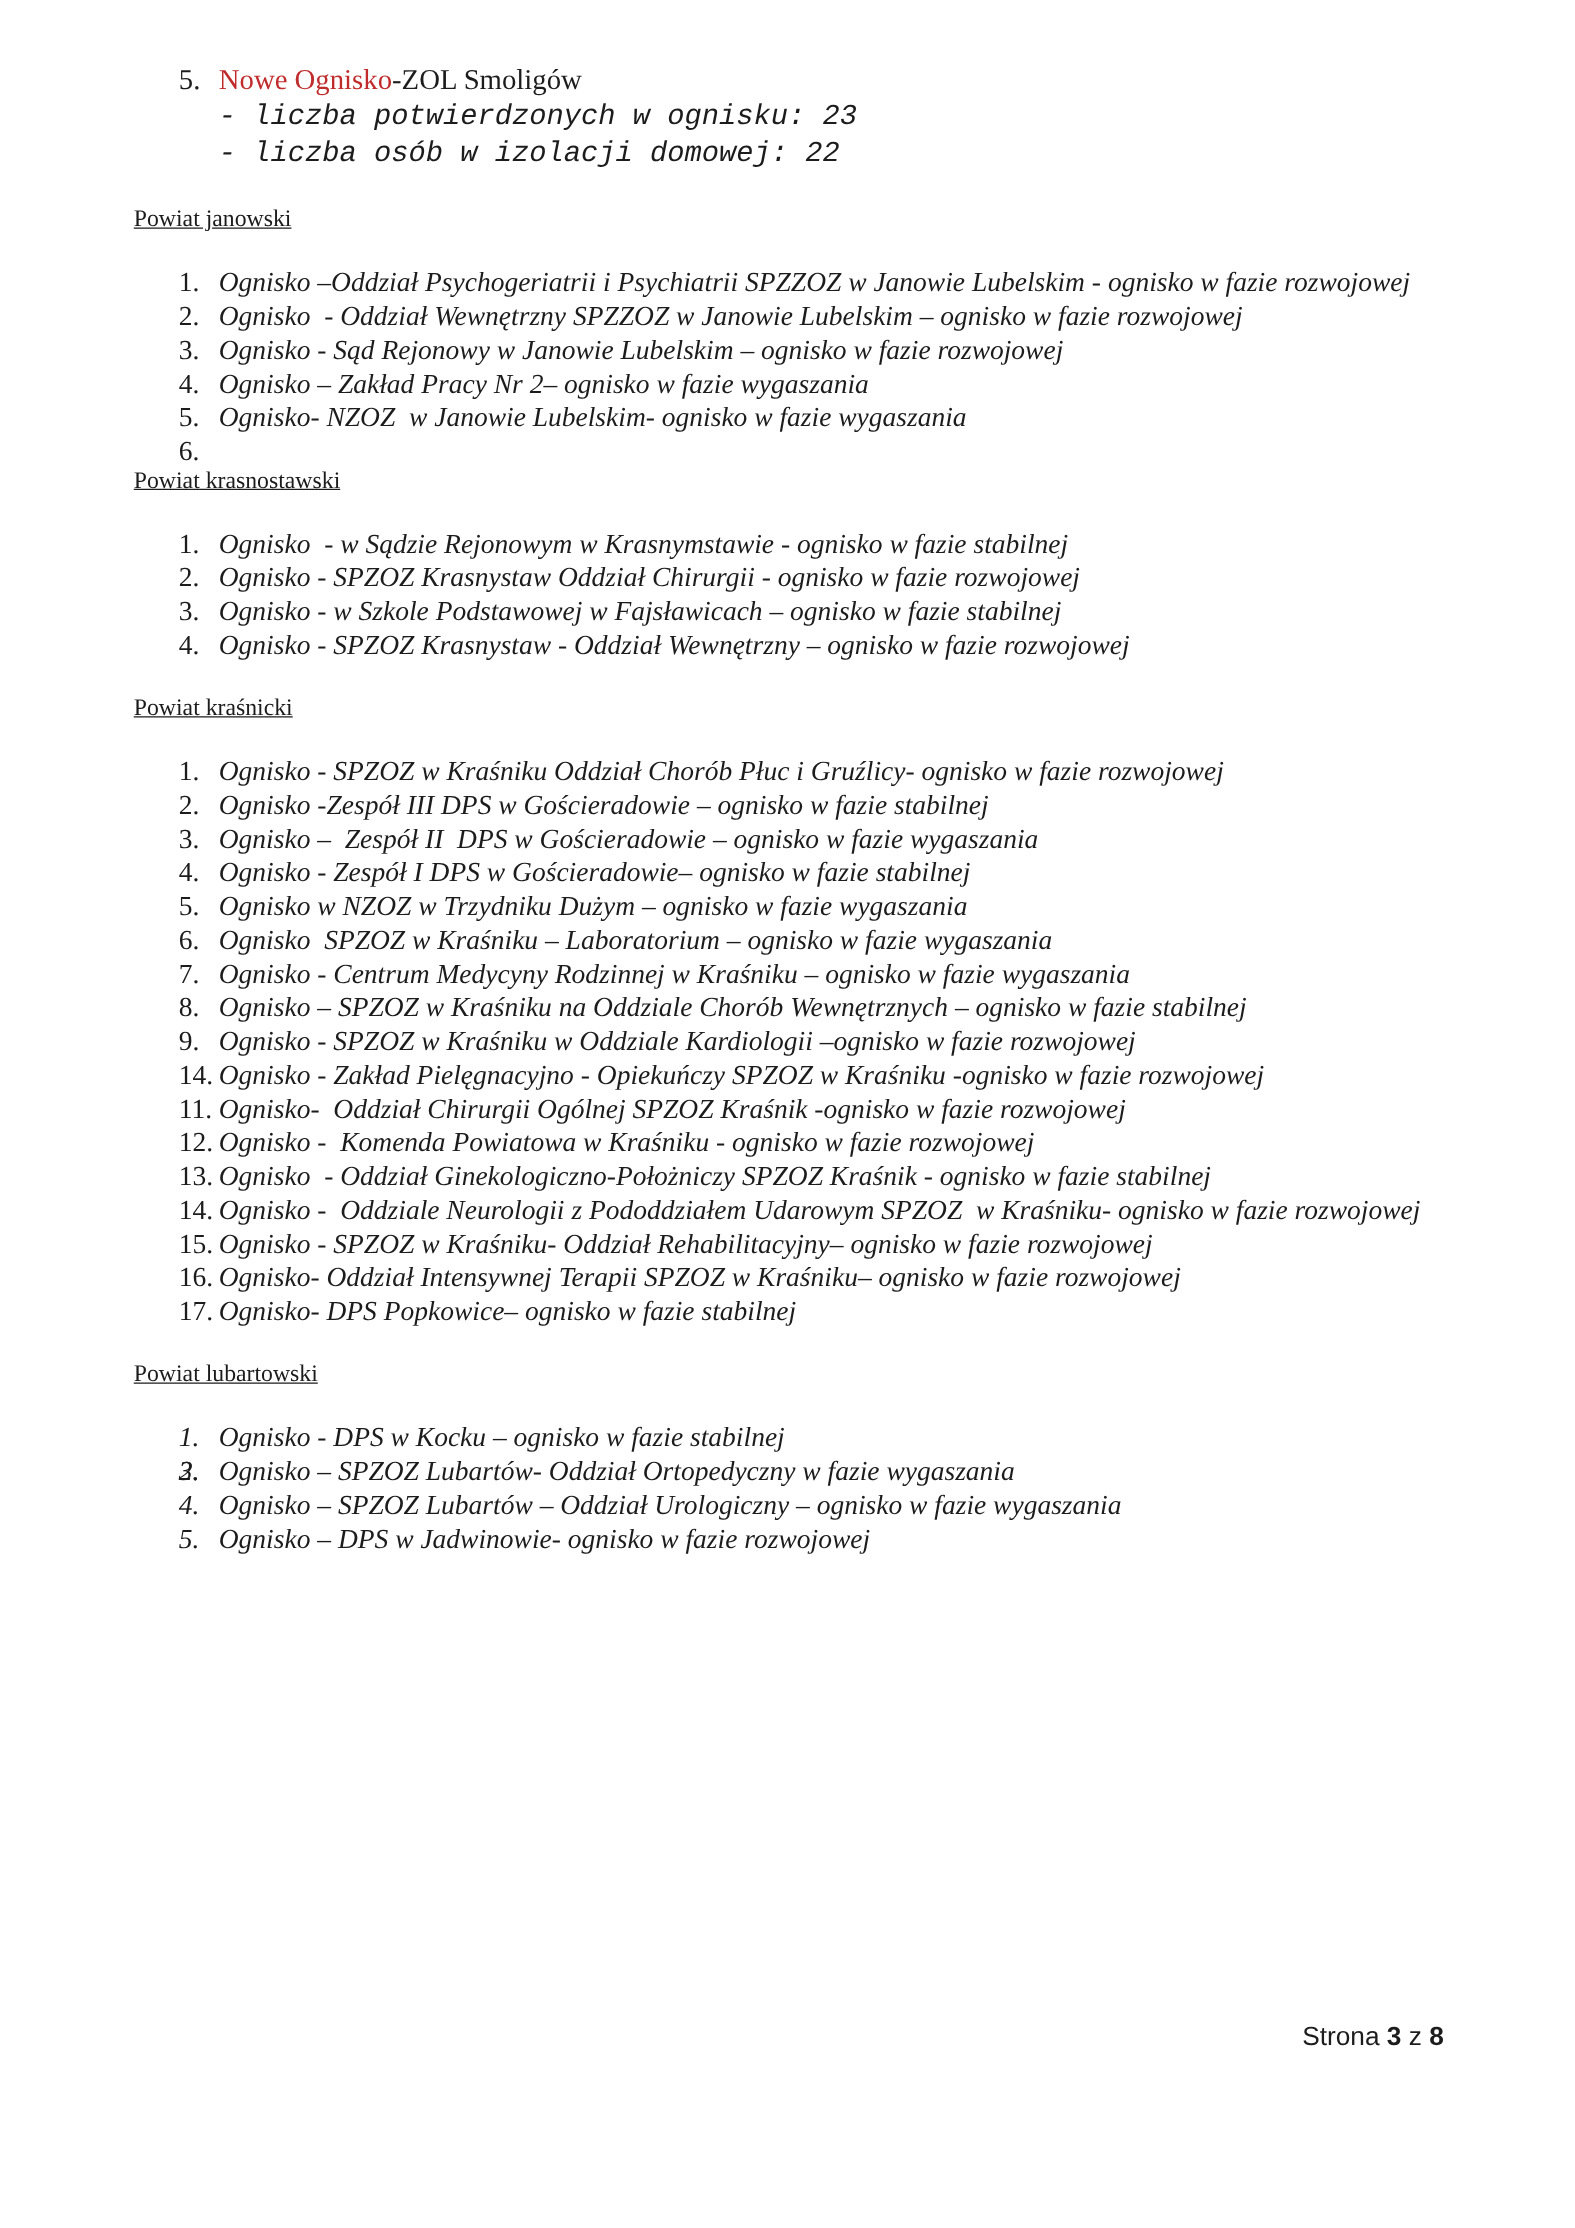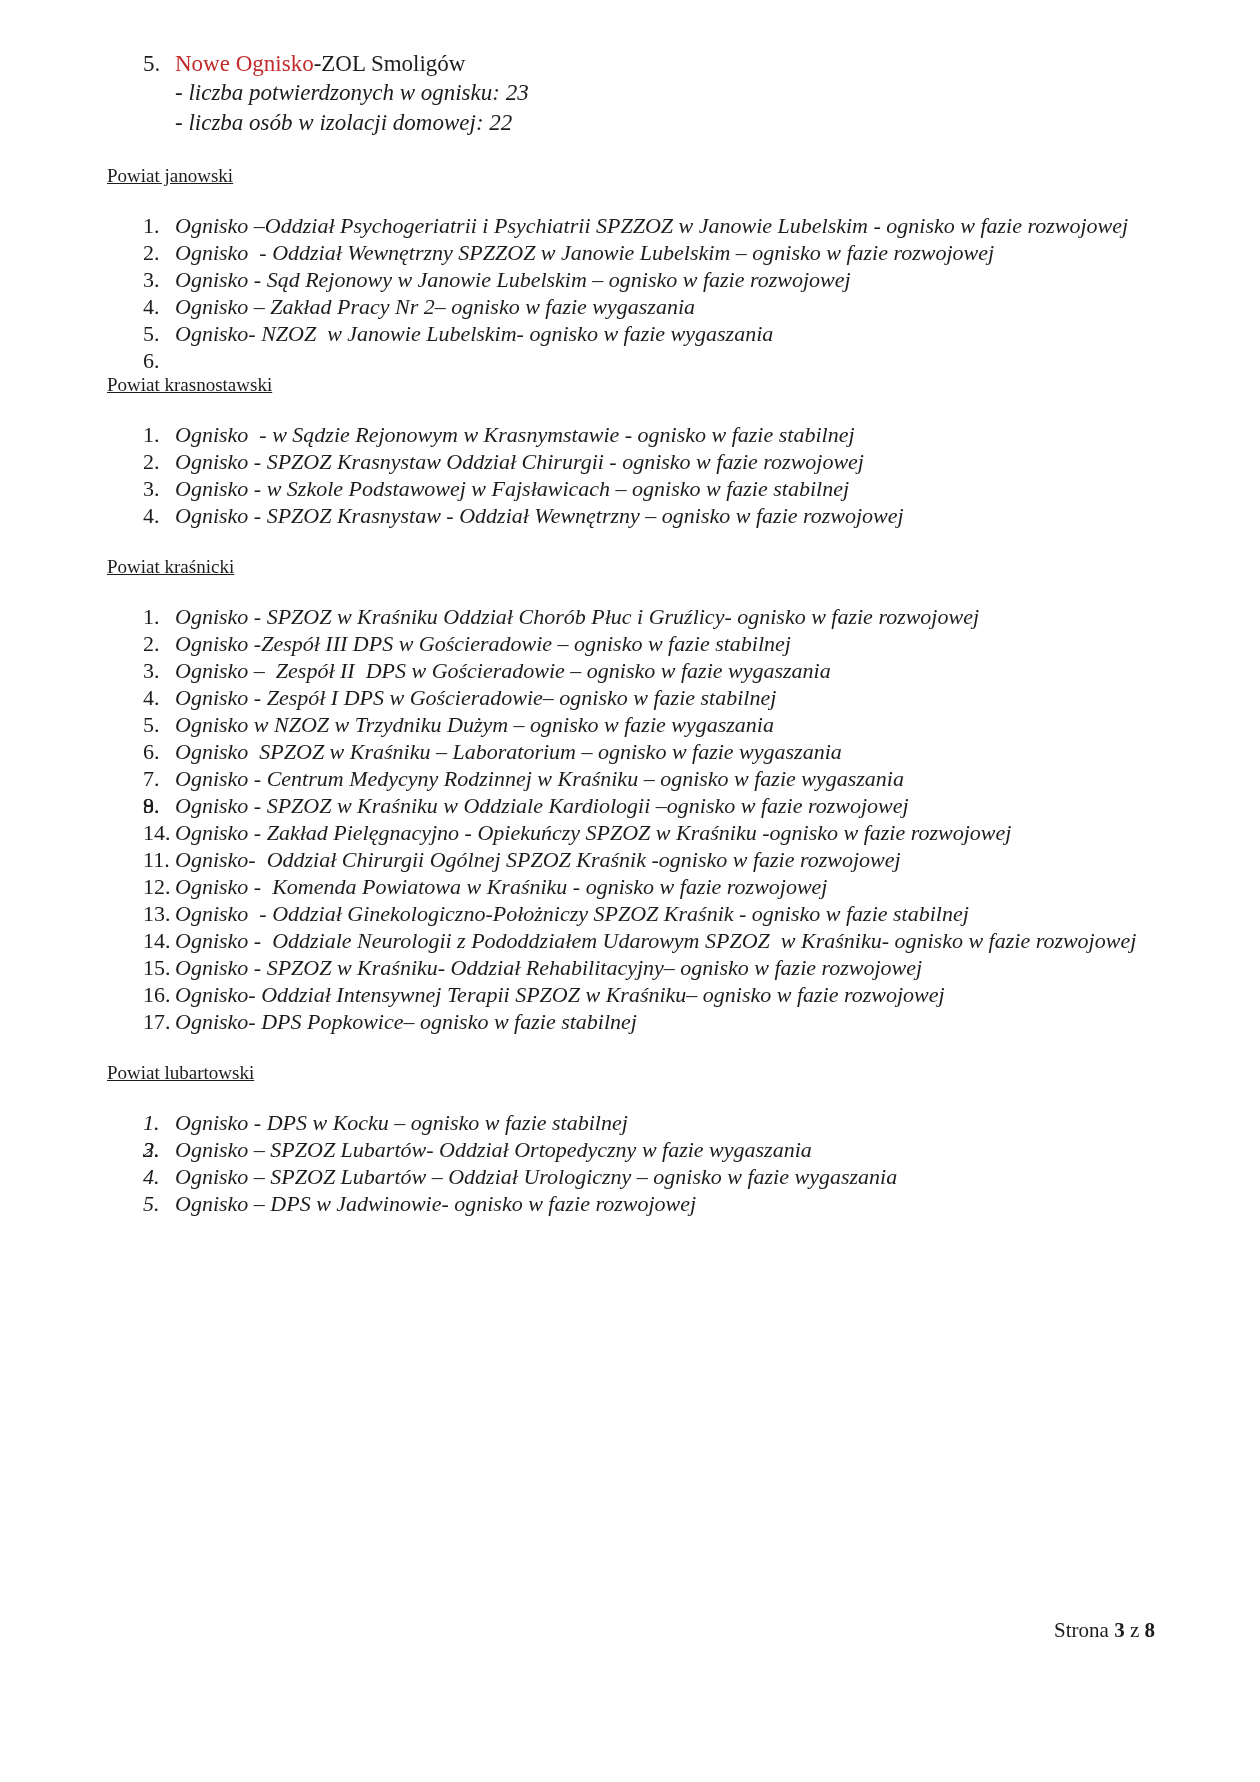--- a/index.html
+++ b/index.html
@@ -46,20 +46,21 @@
   }
   .top-details {
     margin-bottom: 10px;
   }
   .detail-line {
     padding-left: 68px;
     line-height: 30px;
     font-size: 23px;
     font-style: italic;
     white-space: pre-wrap;
+    font-family: Liberation Mono, monospace;
   }
   
   .section {
     margin-top: 24px;
   }
   .section-title {
     font-size: 19px;
     line-height: 28px;
     text-decoration: underline;
     margin-bottom: 22px;
@@ -88,21 +89,21 @@
     font-style: italic;
   }
   .item-text {
     display: inline;
   }
   
   .footer {
     position: absolute;
     top: 1618px;
     right: 105px;
-    font-family: Liberation Serif, serif;
+    font-family: Liberation Sans, sans-serif;
     font-size: 21px;
     line-height: 24px;
     color: #1c1c1c;
   }
   .footer .bold {
     font-weight: bold;
   }
 </style>
 </head>
 <body>
@@ -145,21 +146,21 @@
         <section class="section">
           <div class="section-title">Powiat kraśnicki</div>
           <div class="item-list">
             <div class="item"><span class="marker">1.</span><span class="item-text">Ognisko - SPZOZ w Kraśniku Oddział Chorób Płuc i Gruźlicy- ognisko w fazie rozwojowej</span></div>
             <div class="item"><span class="marker">2.</span><span class="item-text">Ognisko -Zespół III DPS w Gościeradowie – ognisko w fazie stabilnej</span></div>
             <div class="item"><span class="marker">3.</span><span class="item-text">Ognisko –  Zespół II  DPS w Gościeradowie – ognisko w fazie wygaszania</span></div>
             <div class="item"><span class="marker">4.</span><span class="item-text">Ognisko - Zespół I DPS w Gościeradowie– ognisko w fazie stabilnej</span></div>
             <div class="item"><span class="marker">5.</span><span class="item-text">Ognisko w NZOZ w Trzydniku Dużym – ognisko w fazie wygaszania</span></div>
             <div class="item"><span class="marker">6.</span><span class="item-text">Ognisko  SPZOZ w Kraśniku – Laboratorium – ognisko w fazie wygaszania</span></div>
             <div class="item"><span class="marker">7.</span><span class="item-text">Ognisko - Centrum Medycyny Rodzinnej w Kraśniku – ognisko w fazie wygaszania</span></div>
-            <div class="item"><span class="marker">8.</span></div>
+            <div class="item"><span class="marker">8.</span><span class="item-text">Ognisko – SPZOZ w Kraśniku na Oddziale Chorób Wewnętrznych – ognisko w fazie stabilnej</span></div>
             <div class="item"><span class="marker">9.</span><span class="item-text">Ognisko - SPZOZ w Kraśniku w Oddziale Kardiologii –ognisko w fazie rozwojowej</span></div>
             <div class="item"><span class="marker">14.</span><span class="item-text">Ognisko - Zakład Pielęgnacyjno - Opiekuńczy SPZOZ w Kraśniku -ognisko w fazie rozwojowej</span></div>
             <div class="item"><span class="marker">11.</span><span class="item-text">Ognisko-  Oddział Chirurgii Ogólnej SPZOZ Kraśnik -ognisko w fazie rozwojowej</span></div>
             <div class="item"><span class="marker">12.</span><span class="item-text">Ognisko -  Komenda Powiatowa w Kraśniku - ognisko w fazie rozwojowej</span></div>
             <div class="item"><span class="marker">13.</span><span class="item-text">Ognisko  - Oddział Ginekologiczno-Położniczy SPZOZ Kraśnik - ognisko w fazie stabilnej</span></div>
             <div class="item"><span class="marker">14.</span><span class="item-text">Ognisko -  Oddziale Neurologii z Pododdziałem Udarowym SPZOZ  w Kraśniku- ognisko w fazie rozwojowej</span></div>
             <div class="item"><span class="marker">15.</span><span class="item-text">Ognisko - SPZOZ w Kraśniku- Oddział Rehabilitacyjny– ognisko w fazie rozwojowej</span></div>
             <div class="item"><span class="marker">16.</span><span class="item-text">Ognisko- Oddział Intensywnej Terapii SPZOZ w Kraśniku– ognisko w fazie rozwojowej</span></div>
             <div class="item"><span class="marker">17.</span><span class="item-text">Ognisko- DPS Popkowice– ognisko w fazie stabilnej</span></div>
           </div>

